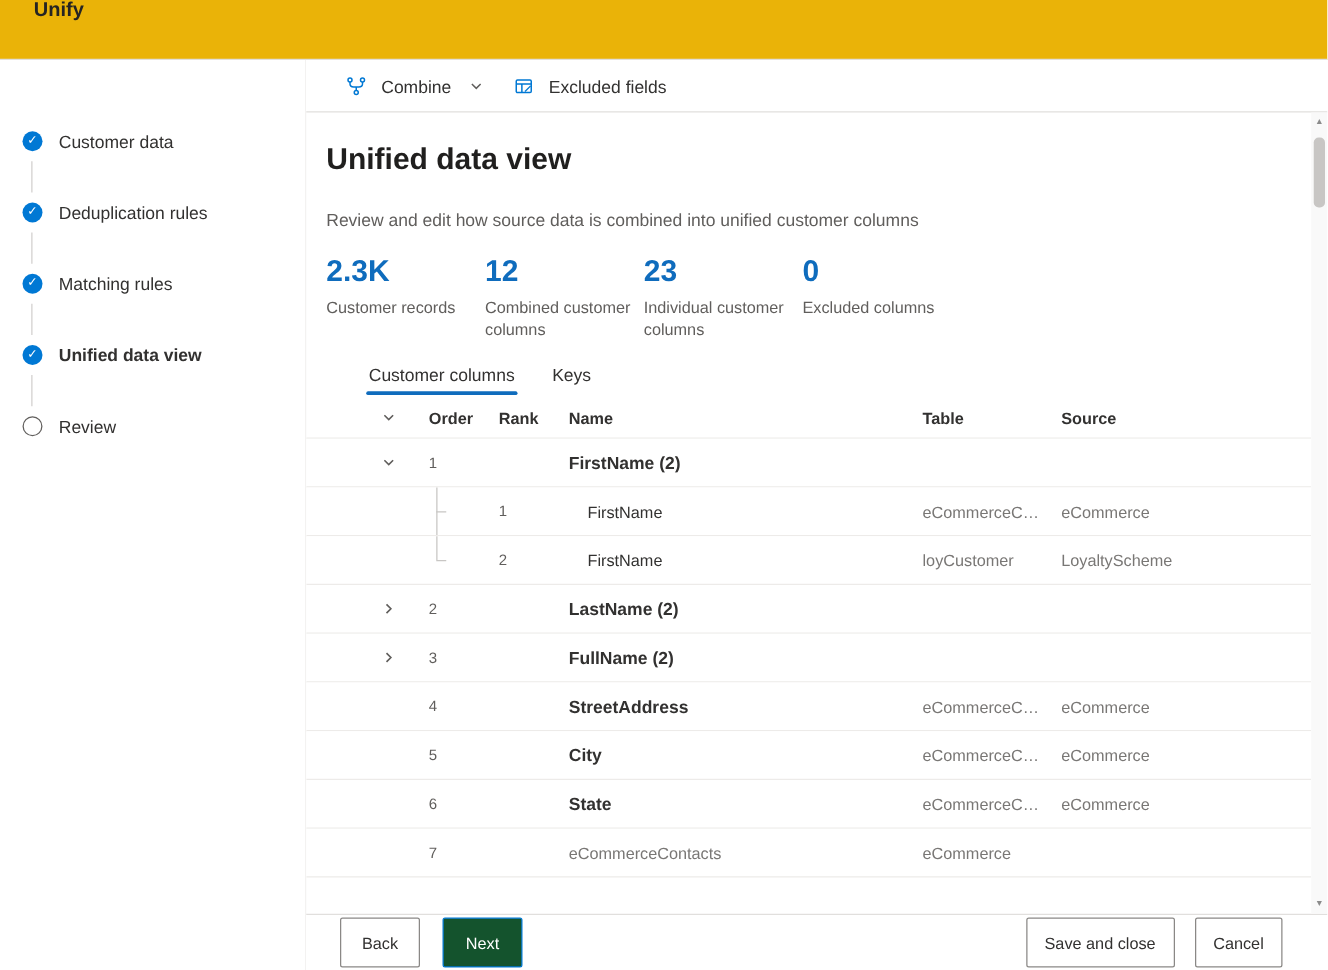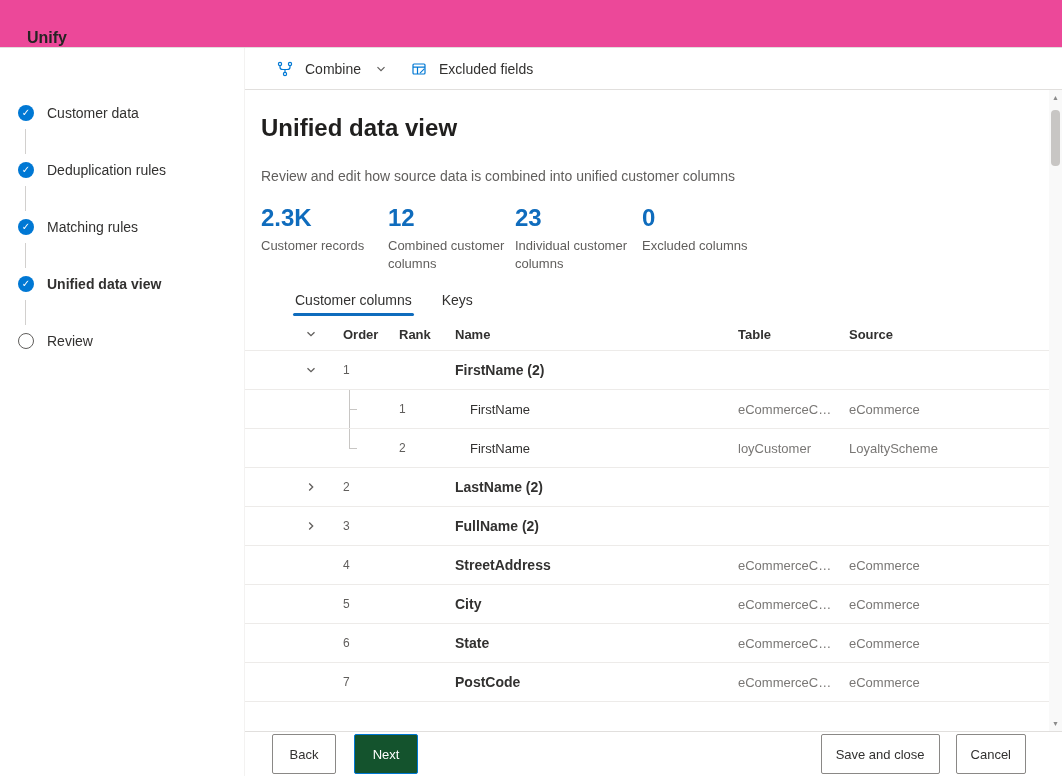--- a/index.html
+++ b/index.html
@@ -2,21 +2,21 @@
 <html><head>
 <meta charset="utf-8">
 <style>
   * { margin:0; padding:0; box-sizing:border-box; }
   html, body { width:1062px; height:776px; }
   body { font-family:"Liberation Sans","DejaVu Sans",sans-serif; background:#ffffff; color:#323130; overflow:hidden; }
 
   .app { width:1062px; height:776px; display:flex; flex-direction:column; background:#fff; }
 
   
-  .top-bar { flex:0 0 48px; background:#ec4899; border-bottom:1px solid #e1dfdd; display:flex; align-items:flex-end; padding-left:27px; }
+  .top-bar { flex:0 0 48px; background:#eab308; border-bottom:1px solid #e1dfdd; display:flex; align-items:flex-start; padding-left:27px; }
   .app-title { font-size:16px; font-weight:700; color:#252423; }
 
   .content-row { flex:1 1 auto; display:flex; min-height:0; }
 
   
   .sidebar { flex:0 0 245px; padding-top:57px; border-right:1px solid #f3f2f1; background:#fff; }
   .step { position:relative; display:flex; align-items:center; padding-left:18px; margin-bottom:41px; font-size:14px; color:#323130; cursor:pointer; }
   .step + .step::before { content:""; position:absolute; left:25px; top:-33px; height:25px; border-left:1px solid #d2d0ce; }
   .step-circle { width:16px; height:16px; border-radius:50%; margin-right:13px; flex:0 0 16px; display:flex; align-items:center; justify-content:center; }
   .step-circle.complete { background:#0078d4; color:#fff; font-size:10px; line-height:1; }
@@ -259,21 +259,20 @@
                   <span class="cell order-cell">6</span>
                   <span class="cell rank-cell"></span>
                   <span class="cell name-cell">State</span>
                   <span class="cell meta-cell">eCommerceContacts</span>
                   <span class="cell meta-cell">eCommerce</span>
                 </div>
                 <div class="trow group">
                   <span class="cell chev-cell"></span>
                   <span class="cell order-cell">7</span>
                   <span class="cell rank-cell"></span>
-                  <span class="cell name-cell">PostCode</span>
                   <span class="cell meta-cell">eCommerceContacts</span>
                   <span class="cell meta-cell">eCommerce</span>
                 </div>
               </div>
           </div>
         </div>
 
         <div class="vscroll">
           <div class="scroll-arrow">▲</div>
           <div class="scroll-track">

